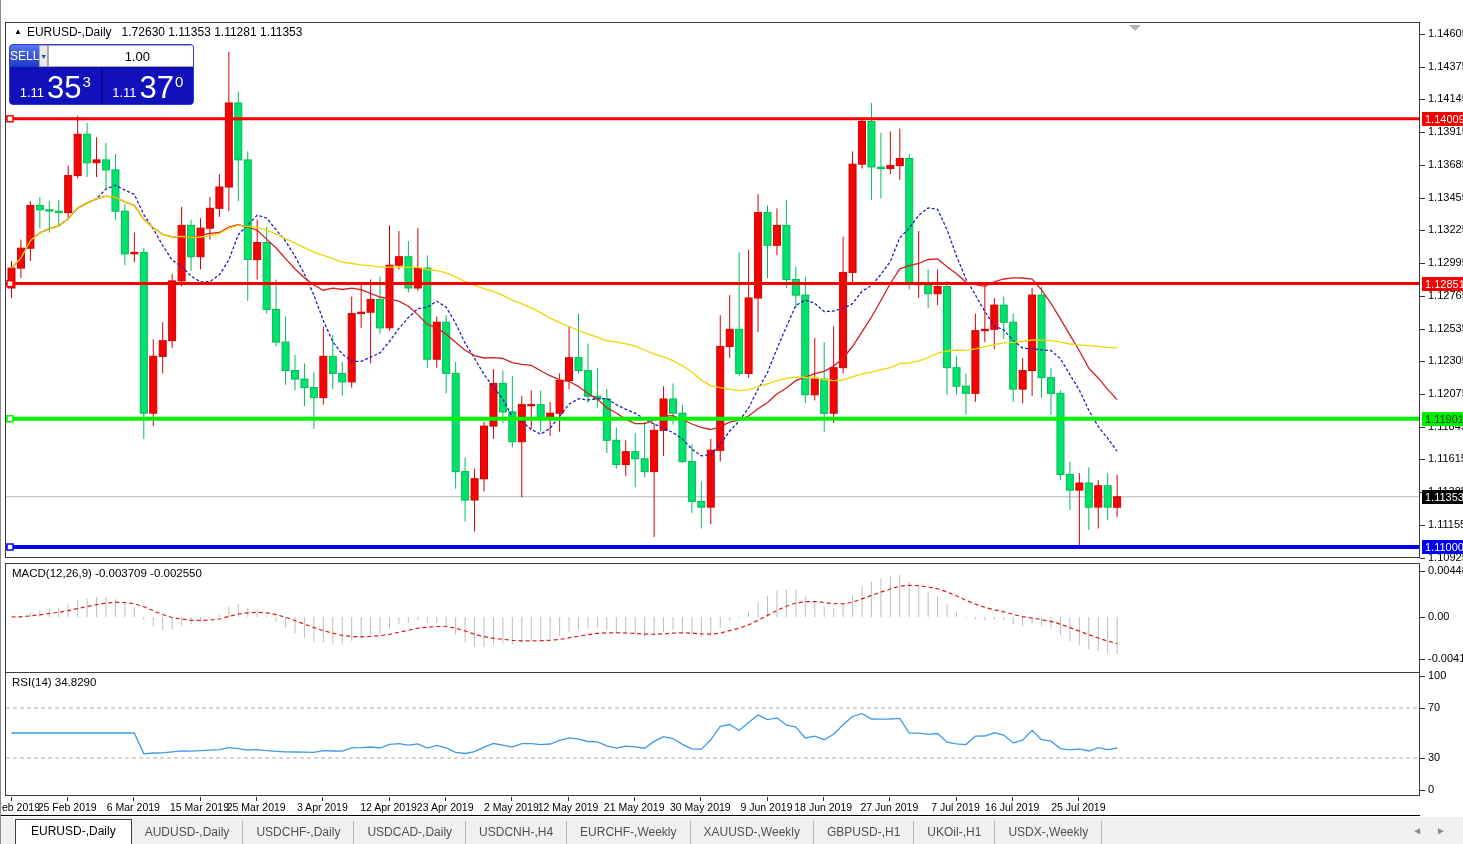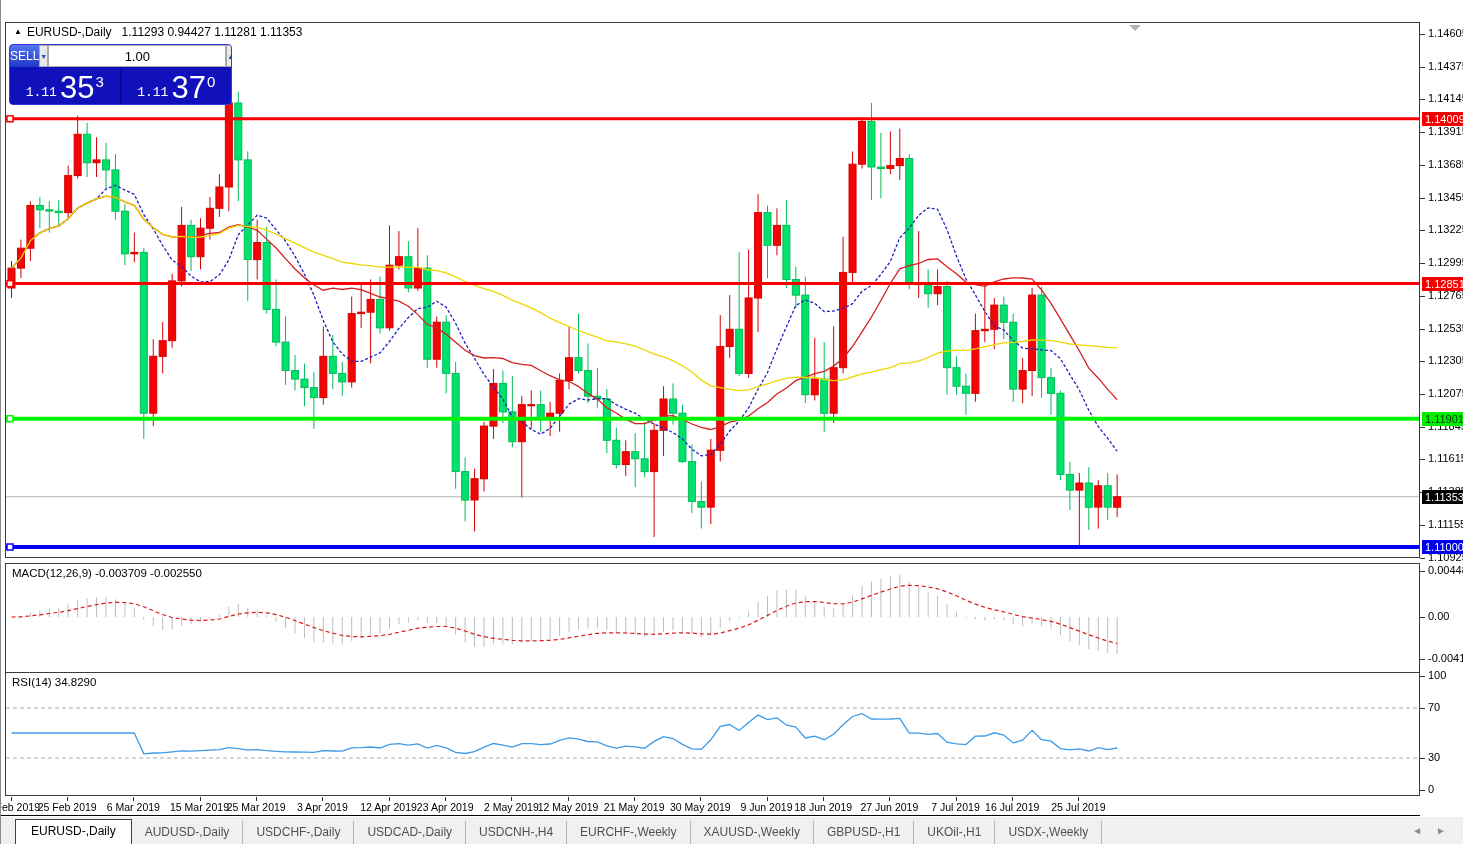--- a/index.html
+++ b/index.html
@@ -37,46 +37,46 @@
   
   #tabbar{position:absolute;left:0;top:817px;width:1463px;height:27px;background:#f0f0f0;
           display:flex;align-items:flex-end;}
   .tab{font-size:12px;color:#505050;padding:4px 13px 5px 13px;border-right:1px solid #b4b4b4;
        white-space:nowrap;cursor:pointer;}
   .tab.active{background:#fff;color:#000;border:1px solid #404040;border-bottom:none;
        margin-left:14px;margin-bottom:0;padding:4px 15px 6px 15px;position:relative;top:0;}
   #tab-scroll{margin-left:auto;display:flex;gap:14px;padding:0 18px 8px 0;color:#8a8a8a;font-size:10px;}
   #tab-scroll span{cursor:pointer;}
   
-  #trade-panel{position:absolute;left:8px;top:44px;width:223px;height:61px;z-index:40;
+  #trade-panel{position:absolute;left:8px;top:44px;width:185px;height:61px;z-index:40;
                background:#1212c0;border:1px solid #3a3ad8;border-radius:4px;overflow:hidden;}
   #tp-row1{display:flex;height:22px;}
   .tp-btn{width:64px;background:linear-gradient(#5577ee,#2038c8);color:#fff;font-size:12px;
           display:flex;align-items:center;justify-content:center;cursor:pointer;}
   .tp-spin{width:17px;background:#e9e9e9;border:1px solid #a9a9a9;display:flex;align-items:center;
            justify-content:center;font-size:7px;color:#2040d0;cursor:pointer;}
   #tp-vol{flex:1;border:1px solid #a9a9a9;font-size:13px;text-align:center;
           font-family:"Liberation Sans",sans-serif;padding:0;}
   #tp-row2{display:flex;height:39px;}
   .tp-price{flex:1;background:#1111bb;color:#fff;display:flex;align-items:flex-end;
             justify-content:center;padding-bottom:3px;cursor:pointer;}
   .tp-price:first-child{border-right:2px solid #0a0a90;}
-  .tp-small{font-size:13px;margin-right:3px;margin-bottom:3px;font-family:Liberation Mono, monospace;}
+  .tp-small{font-size:13px;margin-right:3px;margin-bottom:3px;}
   .tp-big{font-size:31px;line-height:30px;}
   .tp-sup{font-size:15px;margin-left:1px;margin-bottom:13px;}
   svg{position:absolute;left:0;top:0;}
 </style>
 </head>
 <body>
 
 <div id="app">
 
 
   <div id="chart-title">
-    <span class="tri">▲</span><b>EURUSD-,Daily</b><span>1.11293 0.94427 1.11281 1.11353</span>
+    <span class="tri">▲</span><b>EURUSD-,Daily</b><span>1.72630 1.11353 1.11281 1.11353</span>
   </div>
 
   <div id="trade-panel">
     <div id="tp-row1">
       <div class="tp-btn">SELL</div>
       <div class="tp-spin">
           <span>▼</span>
         </div>
       <input id="tp-vol" value="1.00" style="">
       <div class="tp-spin">

